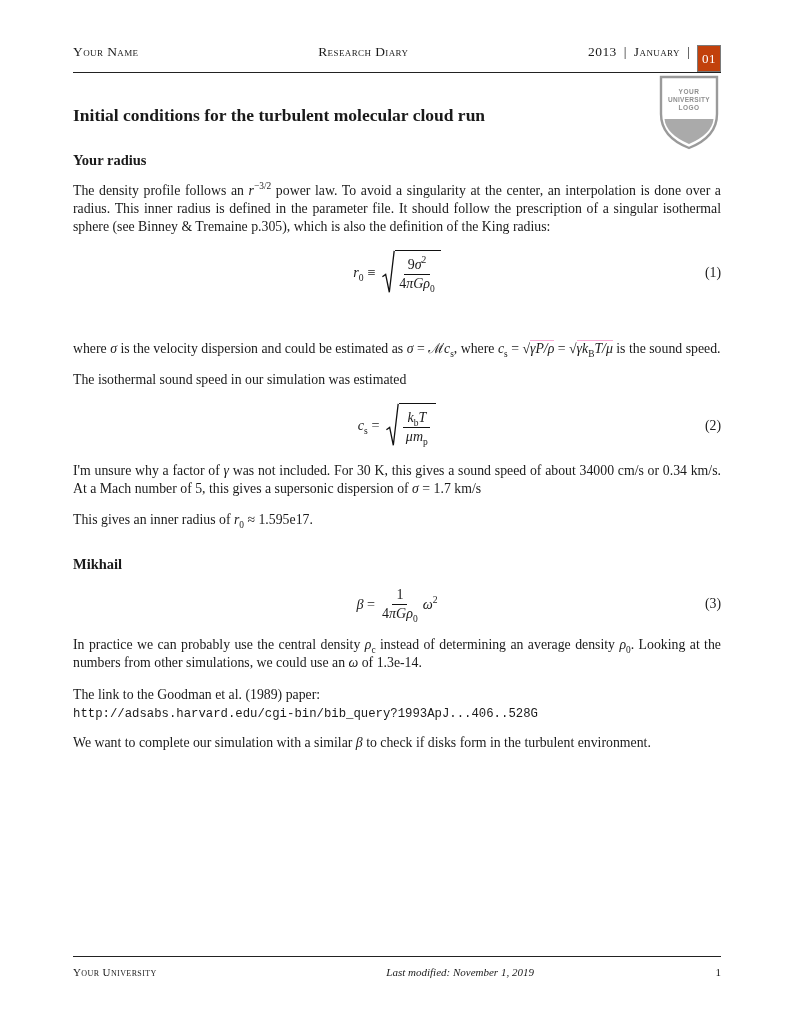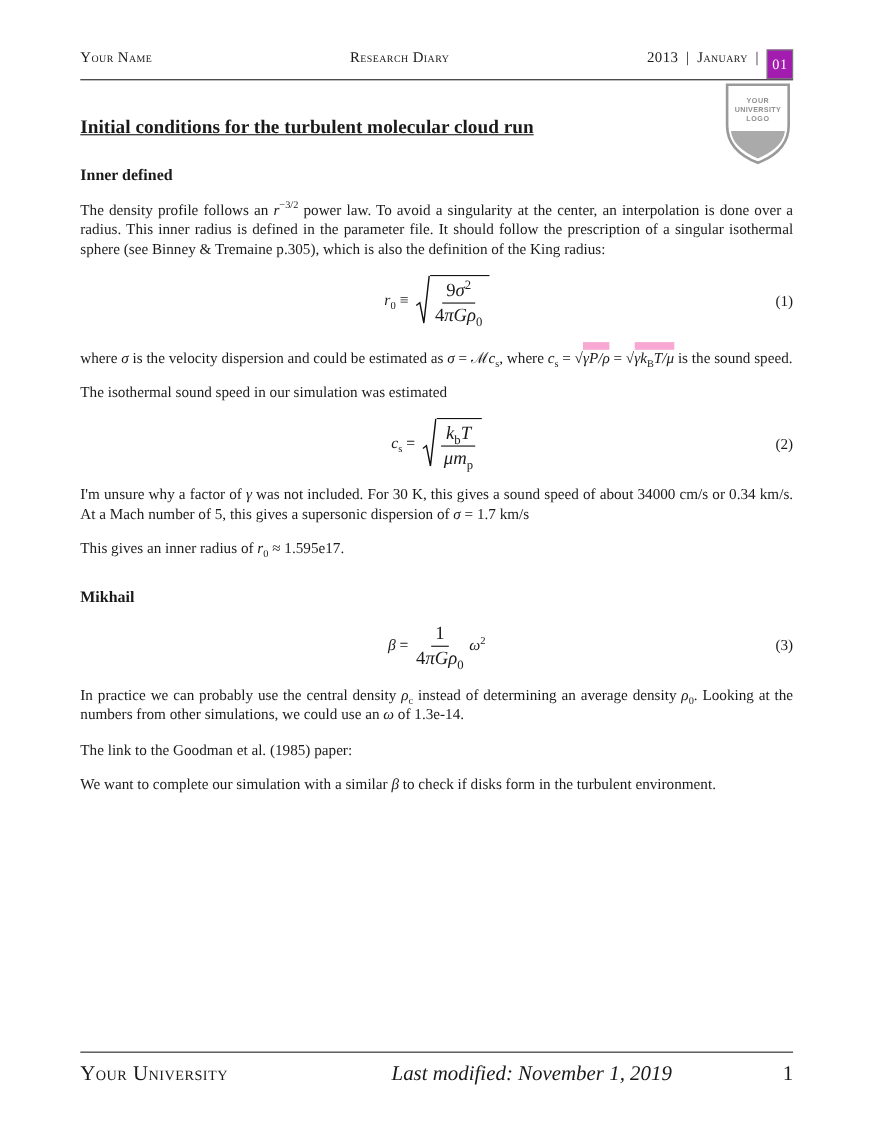--- a/index.html
+++ b/index.html
@@ -12,72 +12,72 @@
   .content { position: absolute; left: 73px; right: 73px; top: 38px; }
 
   
   .header {
     display: flex; justify-content: space-between; align-items: center;
     border-bottom: 1px solid #222; padding-bottom: 7px;
     font-variant: small-caps; font-size: 13.5px; letter-spacing: 0.4px;
   }
   .h-right { display: inline-flex; align-items: center; gap: 7px; }
   .day-box {
-    background: #a21caf; color: #fff; font-variant: normal;
+    background: #c2410c; color: #fff; font-variant: normal;
     width: 24px; height: 27px; display: inline-flex; align-items: center;
     justify-content: center; transform: translateY(7px); font-size: 13px;
     border: 1px solid #7a7a7a;
   }
 
   
   .logo { position: absolute; top: 74px; right: 73px; }
 
   
   .title { font-size: 31px; font-weight: normal; margin: 42px 0 0 0; letter-spacing: 0.3px; }
 
   
   .nb { font-style: italic; margin: 30px 0 0; text-align: justify; font-size: 13.8px; line-height: 1.32; }
 
   
-  .sec { font-size: 17.5px; font-weight: bold; margin: 32px 0 0; text-decoration: underline; }
+  .sec { font-size: 17.5px; font-weight: bold; margin: 32px 0 0; }
   .subsec { font-size: 14.5px; font-weight: bold; margin: 26px 0 0; }
 
   
   .body-par { font-size: 13.8px; line-height: 1.31; text-align: justify; margin: 13px 0 0; }
   sup { font-size: 68%; line-height: 0; }
   sub { font-size: 68%; line-height: 0; }
-  .ol { border-top: 7px solid #f9a8d4; display: inline-block; line-height: 1.1; }
+  .ol { border-top: 1px solid #f9a8d4; display: inline-block; line-height: 1.1; margin-top: 30px; }
 
   
   .equation {
     display: flex; justify-content: center; align-items: center;
     position: relative; margin: 14px 0; font-size: 14.2px; min-height: 34px;
   }
   .eq-lhs { margin-right: 7px; }
   .eq-rhs { margin-left: 5px; text-align: right; }
   .eq-tag { position: absolute; right: 0; font-size: 13.8px; }
-  .frac { display: inline-flex; flex-direction: column; align-items: center; font-size: 17px; }
+  .frac { display: inline-flex; flex-direction: column; align-items: center; font-size: 14px; }
   .frac .num { border-bottom: 1.2px solid #111; padding: 0 4px 1px; }
   .frac .den { padding-top: 1px; }
   .sqrt { display: inline-flex; align-items: stretch; }
   .rad { display: block; width: 13px; align-self: stretch; }
   .radicand { border-top: 1.2px solid #111; display: flex; align-items: center; padding: 3px 6px 0 4px; }
 
   
   .link-label { margin: 14px 0 0; }
   .mono {
     font-family: "Liberation Mono", "DejaVu Sans Mono", monospace;
     font-size: 12.3px; margin: 3px 0 0; color: #1a1a1a; text-decoration: none; display: block;
   }
 
   
   .footer {
     position: absolute; left: 73px; right: 73px; top: 956px;
     border-top: 1px solid #222; padding-top: 9px;
-    display: flex; justify-content: space-between; align-items: baseline; font-size: 19px;
+    display: flex; justify-content: space-between; align-items: baseline; font-size: 11px;
   }
   .f-left { font-variant: small-caps; letter-spacing: 0.4px; }
   .f-center { font-style: italic; margin-left: 48px; }
 </style>
 </head>
 <body>
 
 <div class="page">
 
   <div class="content">
@@ -91,21 +91,21 @@
         <span>January</span>
         <span>|</span>
         <span class="day-box">01</span>
       </span>
     </div>
 
 
 
     <h2 class="sec">Initial conditions for the turbulent molecular cloud run</h2>
 
-    <h3 class="subsec">Inner defined</h3>
+    <h3 class="subsec">Your radius</h3>
 
     <p class="body-par">The density profile follows an <i>r</i><sup>−3/2</sup> power law. To avoid a singularity at the center, an interpolation is done over a radius. This inner radius is defined in the parameter file. It should follow the prescription of a singular isothermal sphere (see Binney &amp; Tremaine p.305), which is also the definition of the King radius:</p>
 
     <div class="equation">
       <span class="eq-lhs"><i>r</i><sub>0</sub> ≡</span>
       <span class="sqrt">
         <svg class="rad" viewBox="0 0 16 56" preserveAspectRatio="none">
           <path d="M0.5 33 L4.5 30 L9 52 L15 1" fill="none" stroke="#111" stroke-width="1.6"></path>
         </svg>
         <span class="radicand">
@@ -150,21 +150,22 @@
       <span class="frac">
         <span class="num">1</span>
         <span class="den">4<i>πGρ</i><sub>0</sub></span>
       </span>
       <span class="eq-rhs"><i>ω</i><sup>2</sup></span>
       <span class="eq-tag">(3)</span>
     </div>
 
     <p class="body-par">In practice we can probably use the central density <i>ρ</i><sub>c</sub> instead of determining an average density <i>ρ</i><sub>0</sub>. Looking at the numbers from other simulations, we could use an <i>ω</i> of 1.3e-14.</p>
 
-    <p class="body-par link-label">The link to the Goodman et al. (1985) paper:</p>
+    <p class="body-par link-label">The link to the Goodman et al. (1989) paper:</p>
+    <span class="mono">http://adsabs.harvard.edu/cgi-bin/bib_query?1993ApJ...406..528G</span>
 
     <p class="body-par">We want to complete our simulation with a similar <i>β</i> to check if disks form in the turbulent environment.</p>
 
   </div>
 
   <svg class="logo" width="64" height="78" viewBox="0 0 64 78">
     <path d="M4 3 L60 3 L60 40 Q60 63 32 74 Q4 63 4 40 Z" fill="#ffffff" stroke="#9a9a9a" stroke-width="2.4"></path>
     <path d="M7.5 45 L56.5 45 Q55 60 32 70 Q9 60 7.5 45 Z" fill="#aaaaaa"></path>
     <text x="32" y="20" text-anchor="middle" font-size="6.5" fill="#8f8f8f" letter-spacing="0.5" font-family="Liberation Sans, sans-serif" font-weight="bold">YOUR</text>
     <text x="32" y="28" text-anchor="middle" font-size="6.5" fill="#8f8f8f" letter-spacing="0.3" font-family="Liberation Sans, sans-serif" font-weight="bold">UNIVERSITY</text>

